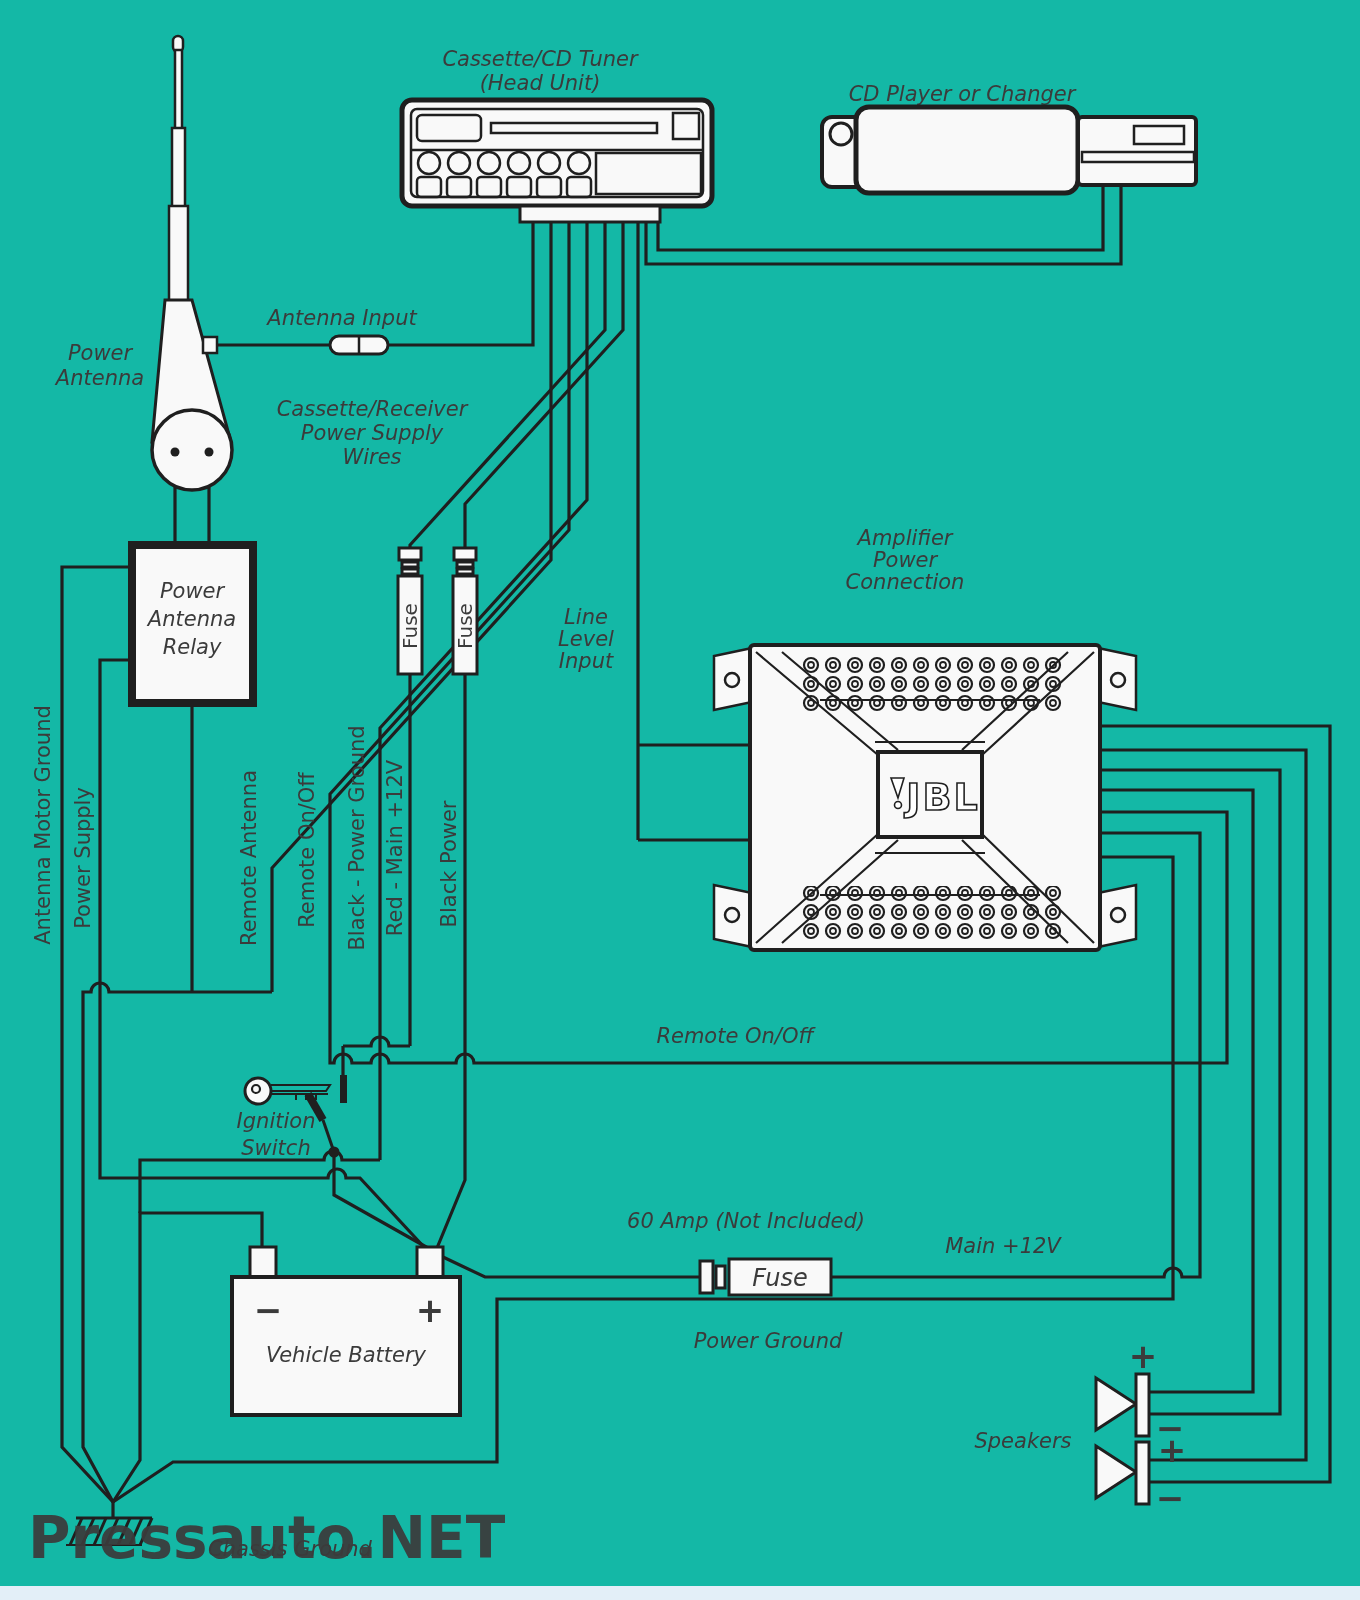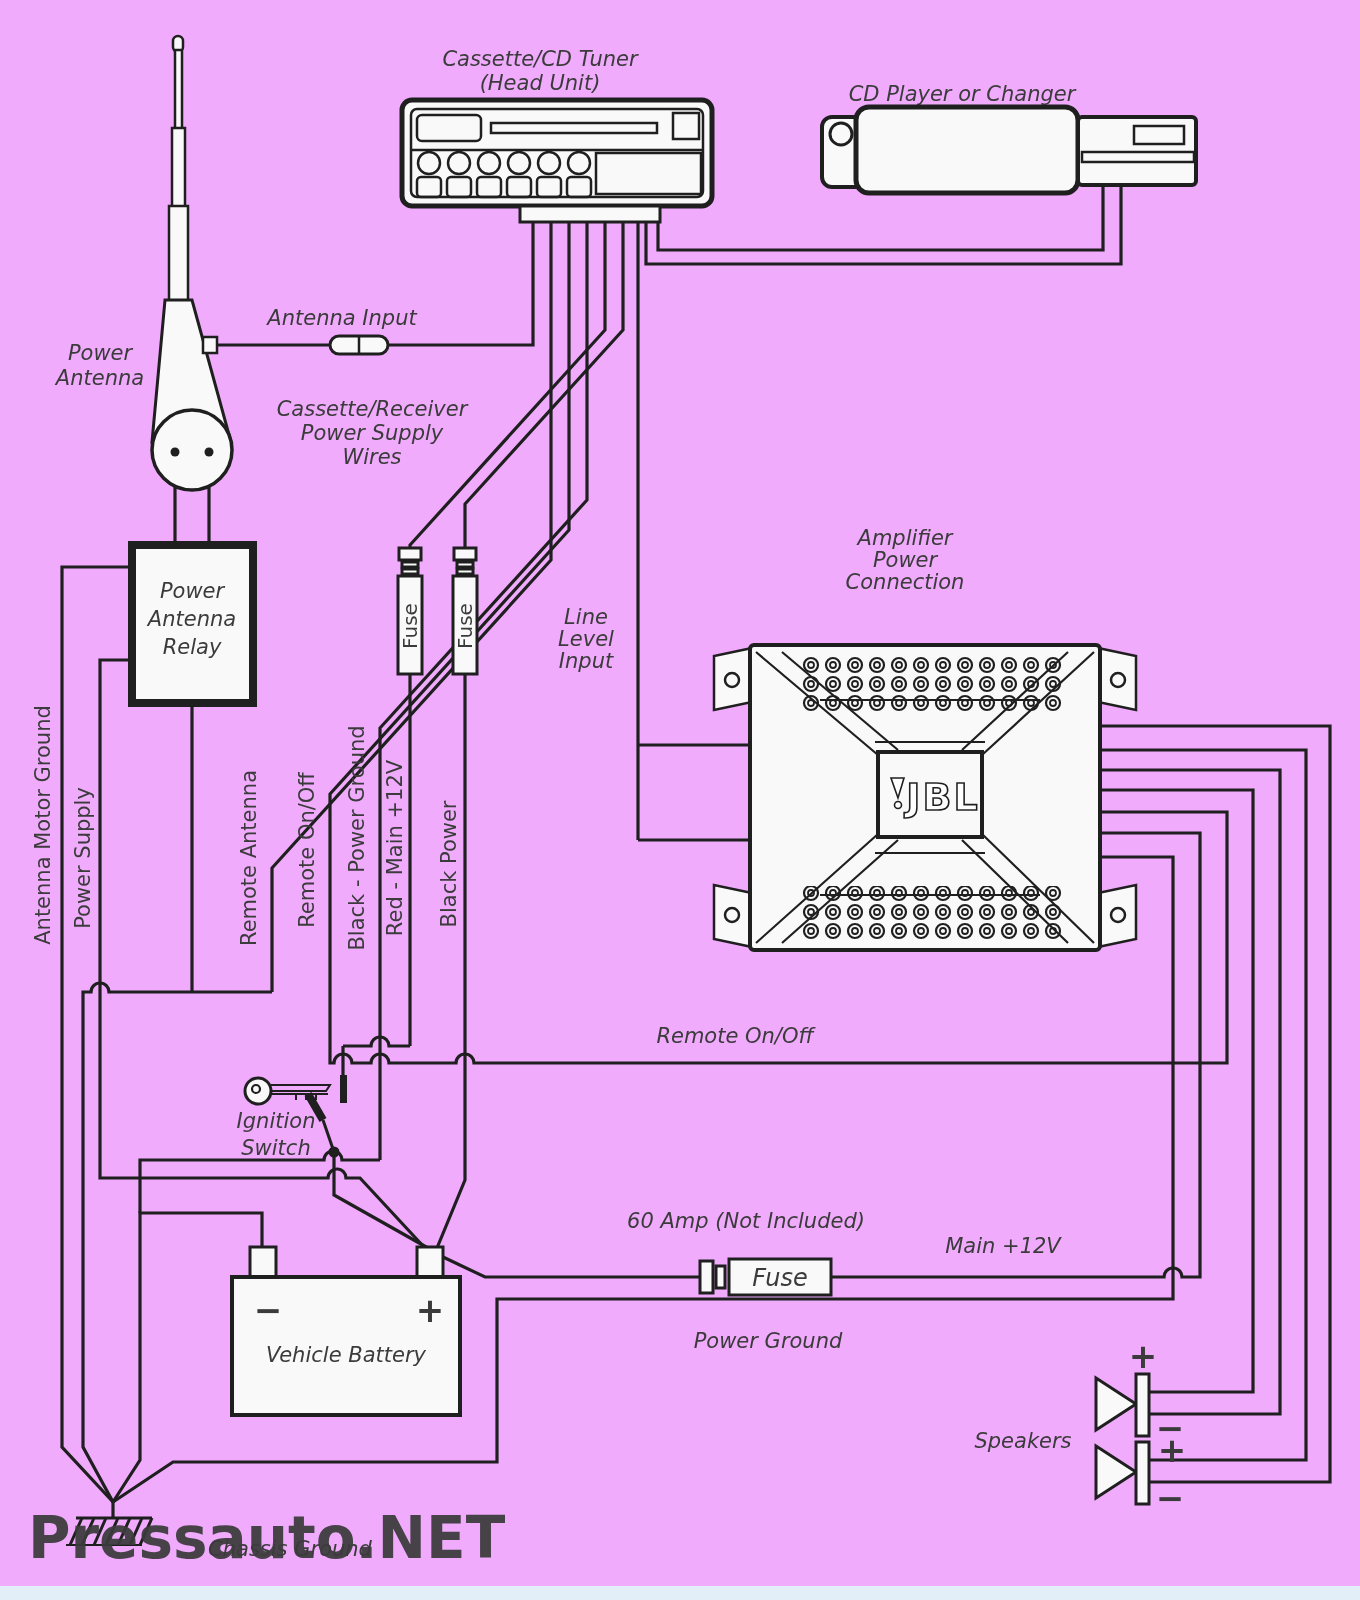--- a/index.html
+++ b/index.html
@@ -1,16 +1,16 @@
 <!DOCTYPE html>
 <html><head>
 <meta charset="utf-8">
 <style>
   html,body{margin:0;padding:0;background:#e9e9e9;}
-  .stage{position:relative;width:1360px;height:1600px;background:#f0abfc;overflow:hidden;
+  .stage{position:relative;width:1360px;height:1600px;background:#14b8a6;overflow:hidden;
          font-family:"DejaVu Sans","Liberation Sans",sans-serif;}
   svg{position:absolute;left:0;top:0;}
   svg text{fill:#3b3b3b;}
   .lbl{font-size:21px;font-style:italic;}
   .rot{font-size:21px;font-style:normal;}
   .sign{font-size:34px;font-weight:bold;font-style:normal;}
   .fuse-txt{font-size:20px;font-style:normal;}
   .fuse60-txt{font-size:24px;font-style:italic;}
   .logo{font-size:38px;font-weight:bold;letter-spacing:2px;fill:#ffffff;stroke:#1f1f1f;stroke-width:1.6px;}
   .watermark{font-size:58px;font-weight:bold;font-style:normal;letter-spacing:0px;}

